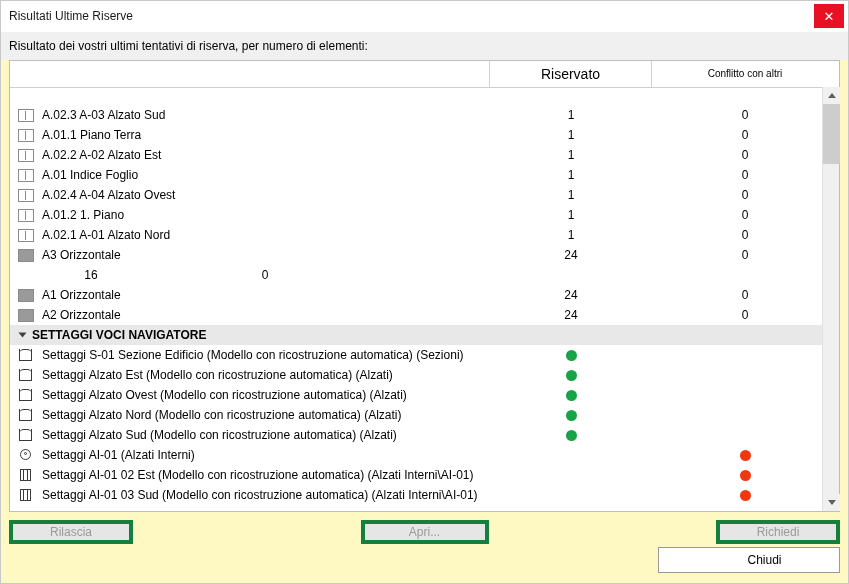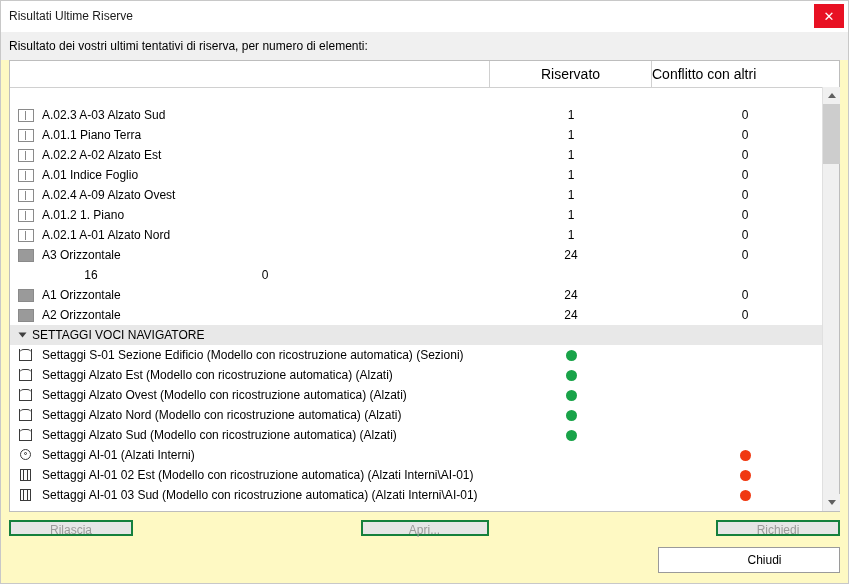--- a/index.html
+++ b/index.html
@@ -92,45 +92,45 @@
     width: 162px;
     text-align: center;
     box-sizing: border-box;
     border-right: 1px solid #d0d0d0;
     height: 26px;
     line-height: 26px;
     font-size: 14px;
   }
   .col-conf {
     width: 186px;
-    text-align: left;
+    text-align: center;
     box-sizing: border-box;
     height: 26px;
     line-height: 26px;
-    font-size: 14px;
+    font-size: 10px;
   }
   .rows-area {
     position: relative;
     flex: 1 1 auto;
     overflow: hidden;
   }
   .rows-inner {
     position: absolute;
     top: 17px; left: 0;
     width: 830px;
   }
   .row {
     display: flex;
     align-items: center;
     height: 20px;
     font-size: 12px;
   }
   .row.group {
     background: #e8e8e8;
-    font-weight: normal;
+    font-weight: bold;
   }
   .cell-name {
     width: 480px;
     display: flex;
     align-items: center;
     box-sizing: border-box;
     padding-left: 8px;
     overflow: hidden;
     white-space: nowrap;
   }
@@ -303,24 +303,24 @@
     cursor: pointer;
   }
   
   .action-bar {
     display: flex;
     justify-content: space-between;
     padding: 8px 8px 0 8px;
     flex: 0 0 auto;
   }
   .btn {
-    height: 16px;
+    height: 24px;
     font-size: 12px;
     font-family: "Liberation Sans", sans-serif;
-    border: 2px solid #15803d;
+    border: 4px solid #15803d;
     background: #e6e6e6;
     color: #9a9a9a;
     box-sizing: border-box;
     cursor: default;
   }
   .btn-release { width: 124px; }
   .btn-open { width: 128px; }
   .btn-request { width: 124px; }
   .btn-close {
     width: 182px;
@@ -389,21 +389,21 @@
             <div class="cell-name">
               <span class="icon ic-layout"></span>
               <span>A.01 Indice Foglio</span>
             </div>
             <div class="cell-res"><span class="num">1</span></div>
             <div class="cell-conf"><span class="num">0</span></div>
           </div>
           <div class="row">
             <div class="cell-name">
               <span class="icon ic-layout"></span>
-              <span>A.02.4 A-09 Alzato Ovest</span>
+              <span>A.02.4 A-04 Alzato Ovest</span>
             </div>
             <div class="cell-res"><span class="num">1</span></div>
             <div class="cell-conf"><span class="num">0</span></div>
           </div>
           <div class="row">
             <div class="cell-name">
               <span class="icon ic-layout"></span>
               <span>A.01.2 1. Piano</span>
             </div>
             <div class="cell-res"><span class="num">1</span></div>

